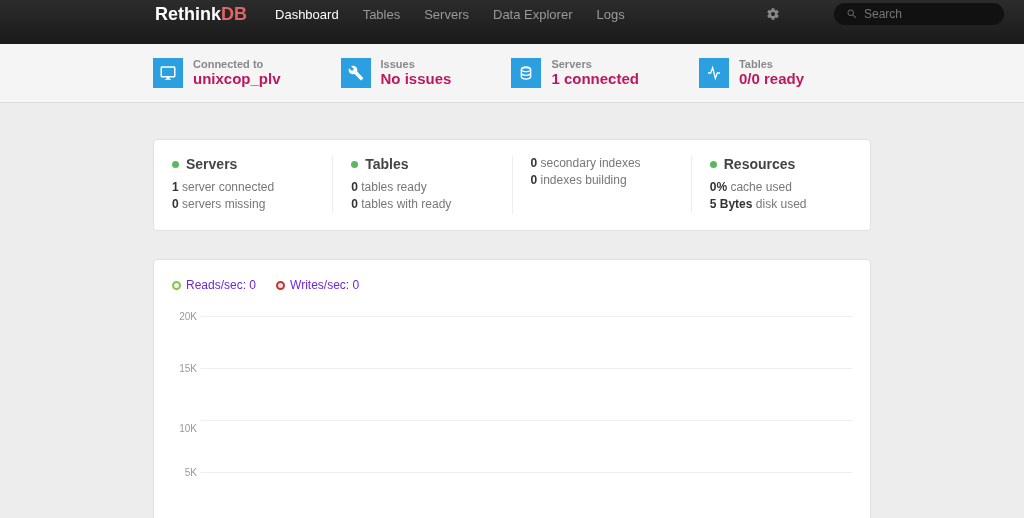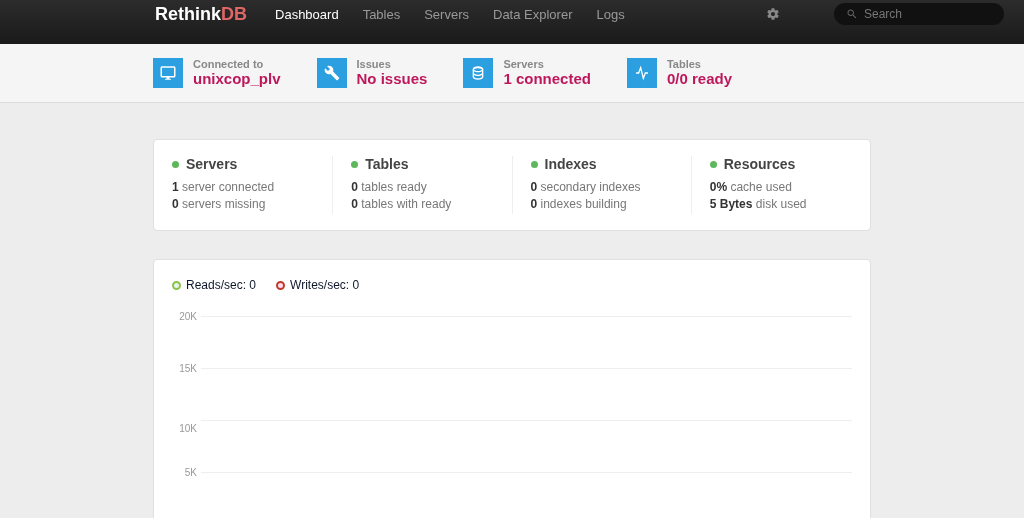--- a/index.html
+++ b/index.html
@@ -9,39 +9,39 @@
 .brand .db { color: #e06666; }
 .nav { display: flex; align-items: center; flex: 1; gap: 24px; }
 .nav a { color: #999; font-size: 13px; text-decoration: none; cursor: pointer; }
 .nav a.active { color: #fff; }
 .gear { color: #888; font-size: 14px; cursor: pointer; margin-right: 54px; }
 .search-wrap { background: #111; border-radius: 14px; padding: 4px 12px; display: flex; align-items: center; width: 170px; }
 .search-icon { color: #666; font-size: 13px; margin-right: 6px; }
 .search-input { background: transparent; border: none; outline: none; color: #ccc; font-size: 12px; width: 100%; }
 .search-input::placeholder { color: #777; }
 .status-strip { background: #f5f5f5; border-bottom: 1px solid #ddd; padding: 14px 0;}
-.status-inner { width: 718px; margin: 0 auto; display: flex; gap: 36px; }
+.status-inner { width: 718px; margin: 0 auto; display: flex; gap: 60px; }
 .status-block { display: flex; align-items: flex-start; gap: 10px; }
 .icon-box { width: 30px; height: 30px; background: #2b9fe0; display: flex; align-items: center; justify-content: center; color: #fff; font-size: 16px; }
 .status-text .label { font-size: 11px; color: #888; font-weight: 700; }
 .status-text .value { font-size: 15px; font-weight: 700; color: #be185d; }
 .page { width: 718px; margin: 36px auto 0; }
 .card { background: #fff; border: 1px solid #e0e0e0; border-radius: 4px; padding: 16px 18px; display: flex; }
 .card-col { flex: 1; border-right: 1px solid #eee; padding: 0 18px; }
 .card-col:first-child { padding-left: 0; }
 .card-col:last-child { border-right: none; padding-right: 0; }
 .col-head { display: flex; align-items: center; gap: 7px; margin-bottom: 8px; }
 .dot { width: 7px; height: 7px; border-radius: 50%; background: #5db85d; display:inline-block; }
 .col-title { font-weight: 700; font-size: 14px; color: #444; }
 .col-line { font-size: 12px; color: #777; margin-bottom: 3px; }
 .col-line b { color: #333; font-weight: 700; }
 .perf-card { background: #fff; border: 1px solid #e0e0e0; border-radius: 4px; margin-top: 28px; padding: 18px; }
 .perf-head { display: flex; align-items: center; justify-content: space-between; margin-bottom: 14px; }
 .perf-title { font-size: 18px; font-weight: 700; color: #aaa; }
-.legend { display: flex; gap: 20px; font-size: 12px; color: #0f172a; }
+.legend { display: flex; gap: 20px; font-size: 12px; color: #6d28d9; }
 .legend .ldot { width: 9px; height: 9px; border-radius: 50%; display:inline-block; margin-right:5px; vertical-align:-1px; }
 .ldot.green { border: 2px solid #8bc34a; background: #e8f5e9; }
 .ldot.red { border: 2px solid #c0392b; background: #fde; }
 .chart { position: relative; height: 210px; border-left: 1px solid transparent; padding-left: 28px; }
 .gridline { position: absolute; left: 28px; right: 0; border-top: 1px solid #eee; }
 .ytick { position: absolute; left: 0; width: 24px; text-align: right; font-size: 10px; color: #999; transform: translateY(-50%); }
 svg { display: block; }
 </style>
 </head>
 <body>
@@ -133,24 +133,20 @@
     </div>
     <div class="card-col">
       <div class="col-head">
           <span class="dot"></span>
           <span class="col-title">Tables</span>
         </div>
       <div class="col-line"><b>0</b><span> tables ready</span></div>
       <div class="col-line"><b>0</b><span> tables with ready</span></div>
     </div>
     <div class="card-col">
-      <div class="col-head">
-          <span class="dot"></span>
-          <span class="col-title">Indexes</span>
-        </div>
       <div class="col-line"><b>0</b><span> secondary indexes</span></div>
       <div class="col-line"><b>0</b><span> indexes building</span></div>
     </div>
     <div class="card-col">
       <div class="col-head">
           <span class="dot"></span>
           <span class="col-title">Resources</span>
         </div>
       <div class="col-line"><b>0%</b><span> cache used</span></div>
       <div class="col-line"><b>5 Bytes</b><span> disk used</span></div>

